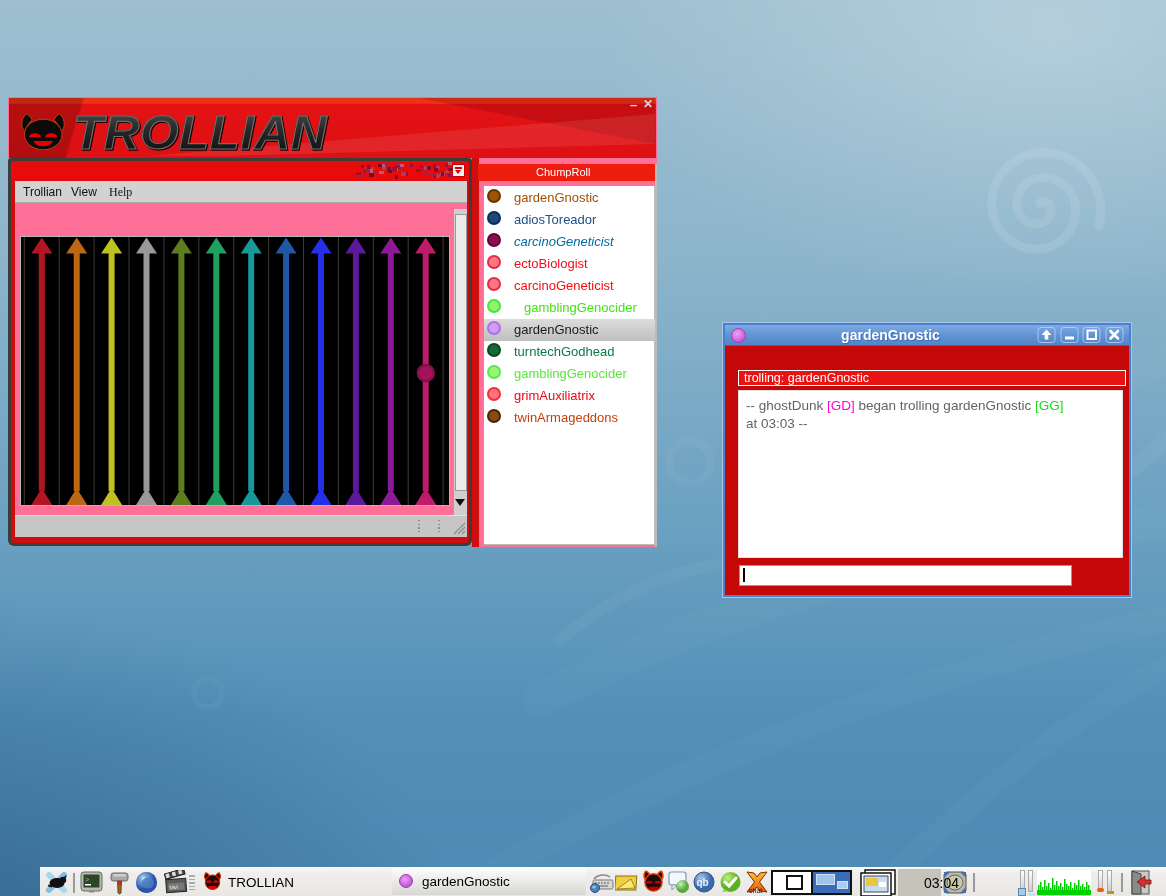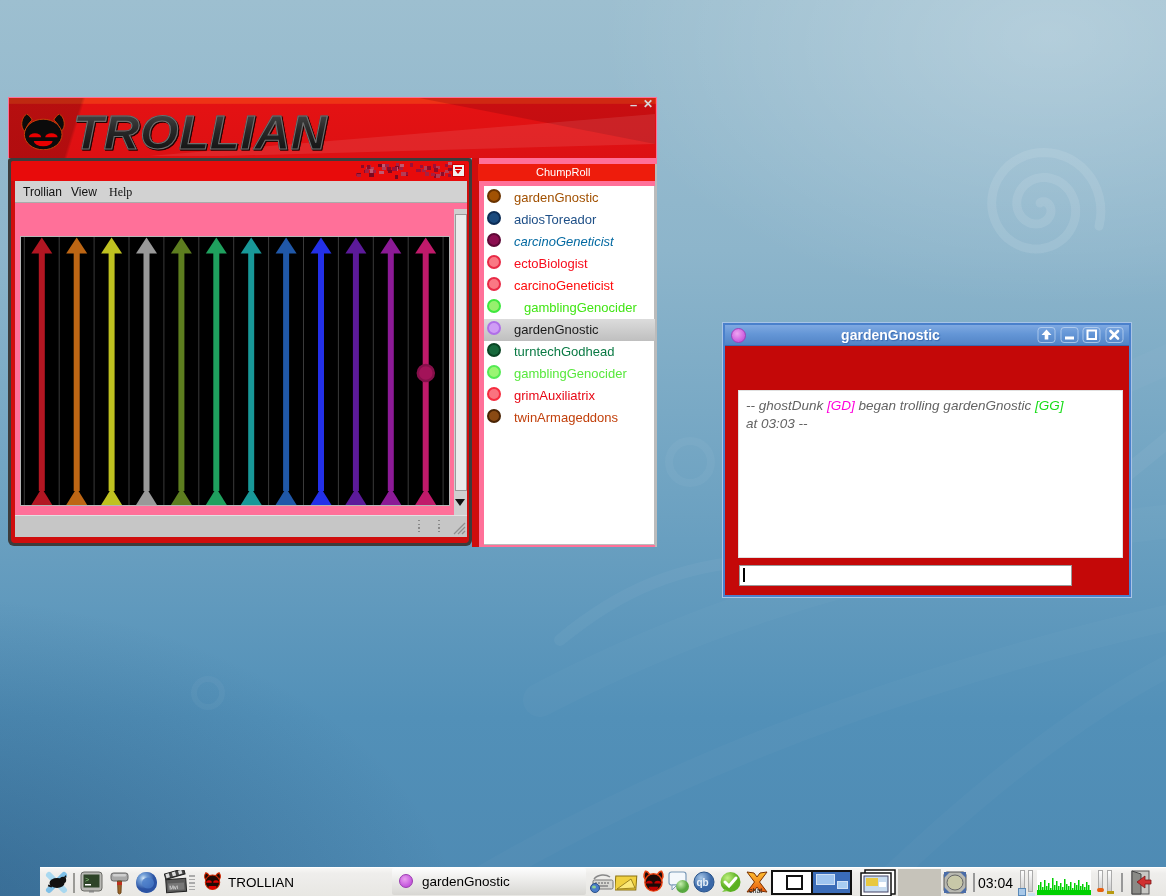--- a/index.html
+++ b/index.html
@@ -263,23 +263,26 @@
         <rect x="30" y="10.5" width="9" height="3"></rect>
       </g>
       <rect x="52.5" y="4.5" width="8.5" height="8.5" fill="none" stroke="#ffffff" stroke-width="2"></rect>
       <g stroke="#ffffff" stroke-width="2.6" stroke-linecap="round">
         <line x1="75.5" y1="5" x2="83" y2="12.5"></line>
           <line x1="83" y1="5" x2="75.5" y2="12.5"></line>
       </g>
     </svg>
   </div>
 
+  <div class="abs" style="left:13px;top:45px;width:388px;height:16px;background:#e81414;border:1px solid #fff; font:12.5px 'Liberation Sans'; color:#fff;">
+    <span class="abs" style="left:5px;top:0px;">trolling: gardenGnostic</span>
+  </div>
 
   <div class="abs" style="left:13px;top:65px;width:385px;height:168px;background:#fff;border:1px solid #e0e0e0; font:13.5px/17.5px 'Liberation Sans'; color:#636363;">
-    <div style="padding:6px 7px;font-style:italic;">-- ghostDunk <span style="color:#ff00dc">[GD]</span> began trolling gardenGnostic <span style="color:#16dc16">[GG]</span><br>at 03:03 --</div>
+    <div style="padding:6px 7px;">-- ghostDunk <span style="color:#ff00dc">[GD]</span> began trolling gardenGnostic <span style="color:#16dc16">[GG]</span><br>at 03:03 --</div>
   </div>
 
   <div class="abs" style="left:14px;top:240px;width:333px;height:21px;background:#fff;border:1px solid #999;">
     <div class="abs" style="left:3px;top:2px;width:1.5px;height:14px;background:#000;"></div>
   </div>
 </div>
 
 <div id="taskbar" class="abs" style="left:40px;top:867px;width:1126px;height:29px; background:linear-gradient(to bottom,#f8f7f5 0%,#efeeec 20%,#e8e7e3 100%); border-top:1px solid #fff;">
     <svg class="abs" style="left:4px;top:2px" width="25" height="25" viewBox="0 0 25 25">
 <g stroke="#7ec0e8" stroke-width="6" stroke-linecap="round">
@@ -437,21 +440,21 @@
 <rect x="1" y="1" width="22" height="21" rx="3" fill="#b8b8b0" stroke="#555"></rect>
 <g fill="#4a6ca8">
         <path d="M1,1 l6,0 l-6,6 z"></path>
         <path d="M23,1 l0,6 l-6,-6 z"></path>
         <path d="M1,22 l0,-6 l6,6 z"></path>
         <path d="M23,22 l-6,0 l6,-6 z"></path>
       </g>
 <ellipse cx="12" cy="11.5" rx="8" ry="7.5" fill="#c8c8a8" stroke="#666"></ellipse>
     </svg>
     <div class="abs" style="left:933px;top:5px;width:1.5px;height:19px;background:#999;"></div>
-    <span class="abs" style="left:938px;top:7px;font:14px 'Liberation Sans';color:#000;text-align:center;">03:04</span>
+    <span class="abs" style="left:884px;top:7px;font:14px 'Liberation Sans';color:#000;text-align:center;">03:04</span>
     <div class="abs" style="left:980px;top:2px;width:14px;height:26px;">
 <div class="abs" style="left:0;top:0;width:5px;height:22px;background:linear-gradient(to bottom,#fff,#ccc);border:0.5px solid #aaa;"></div>
 <div class="abs" style="left:8px;top:0;width:5px;height:22px;background:linear-gradient(to bottom,#fff,#ccc);border:0.5px solid #aaa;"></div>
 <div class="abs" style="left:-2px;top:18px;width:8px;height:8px;background:#a8c8e8;border:1px solid #5888b8;"></div>
 <div class="abs" style="left:8px;top:23px;width:7px;height:3px;background:#c8dff0;"></div>
     </div>
     <svg class="abs" style="left:997px;top:2px" width="54" height="25" viewBox="0 0 54 25">
       <rect x="0" y="0" width="54" height="25" fill="#fff"></rect>
 <g fill="#00d000">
         <rect x="0" y="20" width="54" height="5"></rect>

